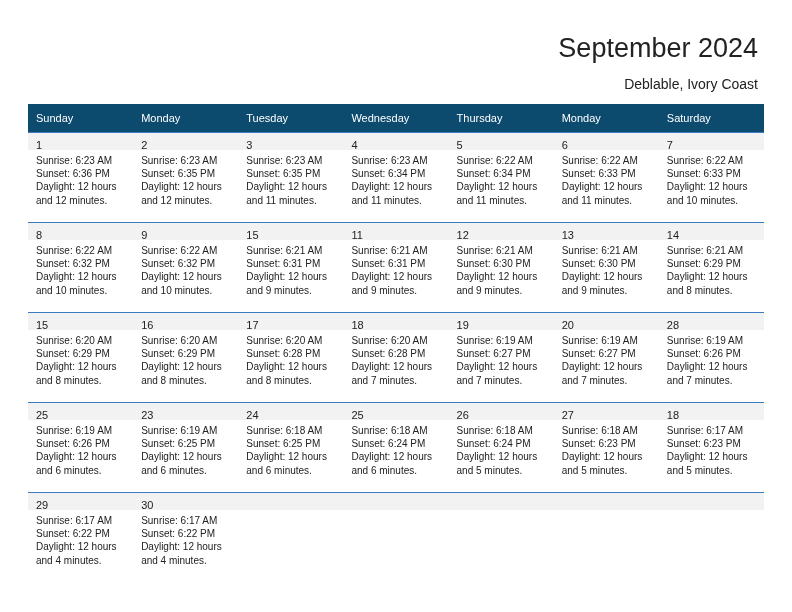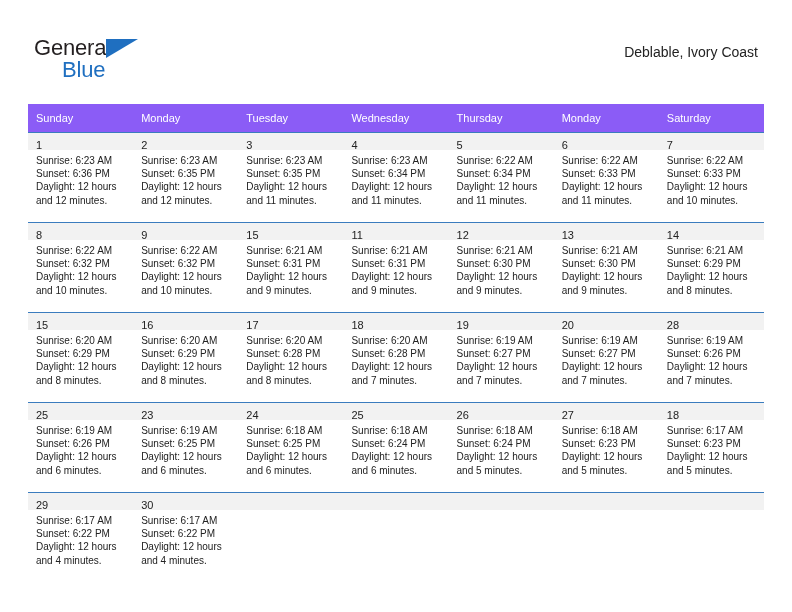--- a/index.html
+++ b/index.html
@@ -87,21 +87,21 @@
   
   .calendar {
     position: absolute;
     left: 28px;
     top: 104px;
     width: 736px;
     border-collapse: collapse;
     table-layout: fixed;
   }
   .calendar th {
-    background: #8b5cf6;
+    background: #0c4a6e;
     color: #ffffff;
     font-size: 11px;
     font-weight: normal;
     text-align: left;
     padding: 5px 0 5px 8px;
     height: 18px;
     border: none;
   }
   .calendar td {
     vertical-align: top;
@@ -143,27 +143,23 @@
     white-space: nowrap;
   }
 </style>
 </head>
 <body>
 
 <div class="page">
 
   <div class="header">
 
-    <div class="logo">
-      <span class="logo-general">General</span>
-      <span class="logo-triangle"></span>
-      <span class="logo-blue">Blue</span>
-    </div>
 
     <div class="title-block">
+      <div class="cal-title">September 2024</div>
       <div class="cal-subtitle">Deblable, Ivory Coast</div>
     </div>
 
   </div>
 
   <table class="calendar">
     <thead>
       <tr id="weekday-row">
           <th>Sunday</th>
           <th>Monday</th>

